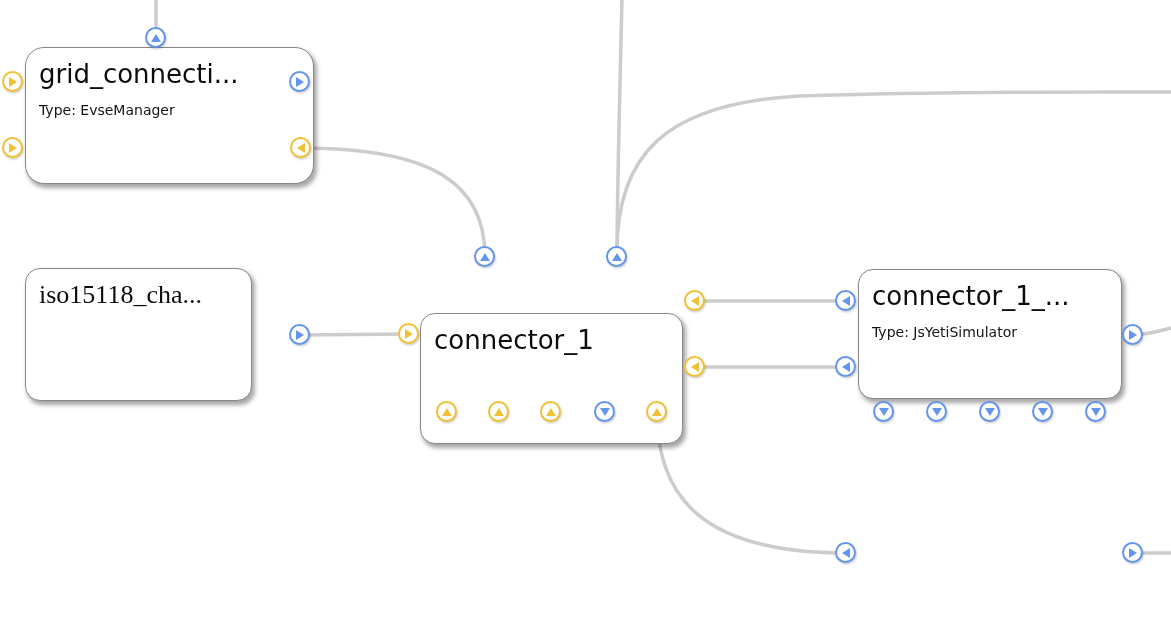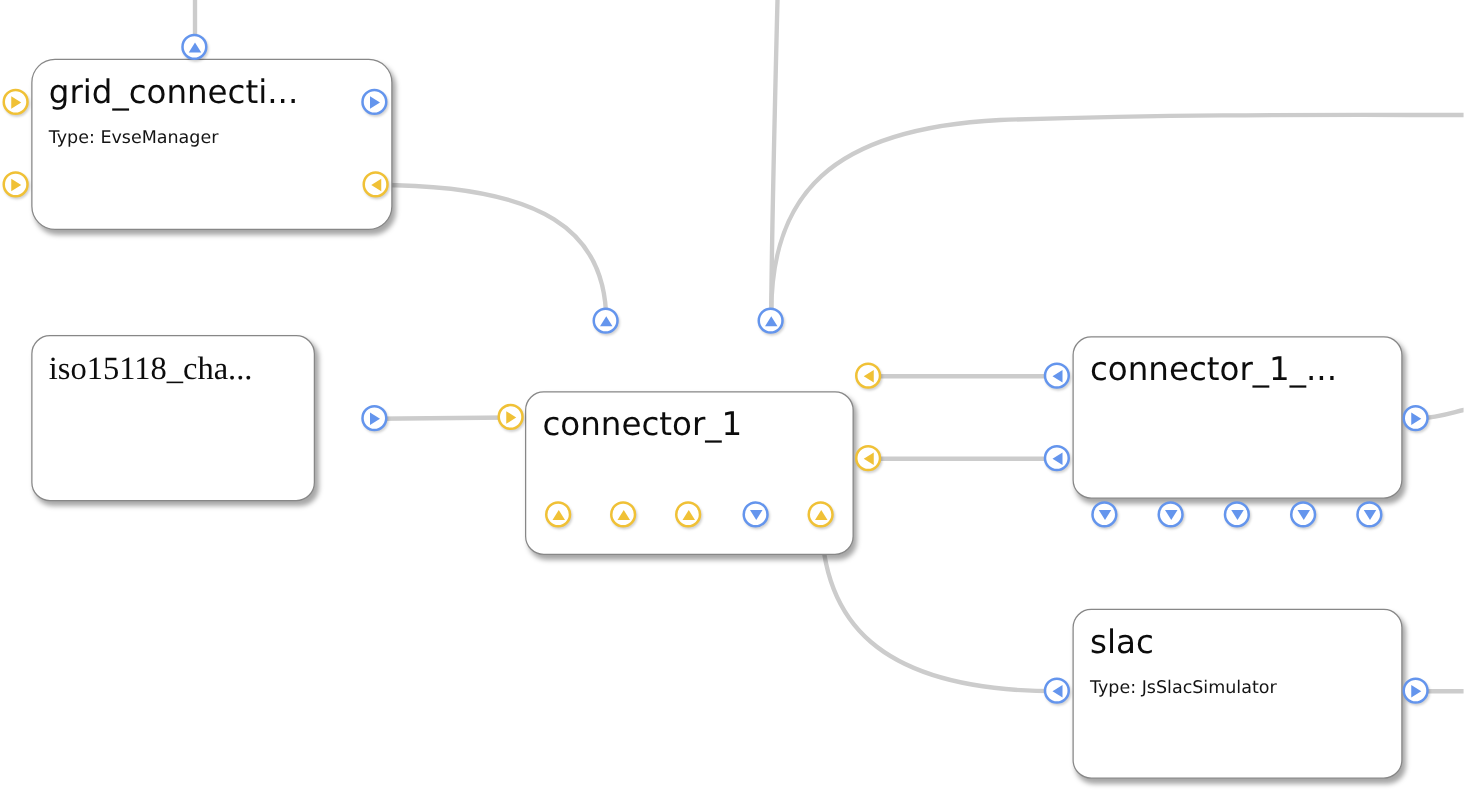--- a/index.html
+++ b/index.html
@@ -143,20 +143,21 @@
         <span class="tri tri-up" style="border-bottom-color: rgb(240, 193, 54);"></span>
       </div>
       <div class="port" style="left: 594px; top: 401px; border-color: rgb(100, 149, 237); background: rgb(255, 255, 255);">
         <span class="tri tri-down" style="border-top-color: rgb(100, 149, 237);"></span>
       </div>
       <div class="port" style="left: 646px; top: 401px; border-color: rgb(240, 193, 54); background: rgb(255, 255, 255);">
         <span class="tri tri-up" style="border-bottom-color: rgb(240, 193, 54);"></span>
       </div>
       <div class="node" style="left: 858px; top: 269px; width: 264px; height: 130px;">
         <div class="node-title">connector_1_...</div>
+        <div class="node-type">Type: JsYetiSimulator</div>
       </div>
       <div class="port" style="left: 835px; top: 290px; border-color: rgb(100, 149, 237); background: rgb(255, 255, 255);">
         <span class="tri tri-left" style="border-right-color: rgb(100, 149, 237);"></span>
       </div>
       <div class="port" style="left: 835px; top: 356px; border-color: rgb(100, 149, 237); background: rgb(255, 255, 255);">
         <span class="tri tri-left" style="border-right-color: rgb(100, 149, 237);"></span>
       </div>
       <div class="port" style="left: 1122px; top: 324px; border-color: rgb(100, 149, 237); background: rgb(255, 255, 255);">
         <span class="tri tri-right" style="border-left-color: rgb(100, 149, 237);"></span>
       </div>
@@ -168,24 +169,20 @@
       </div>
       <div class="port" style="left: 979px; top: 401px; border-color: rgb(100, 149, 237); background: rgb(255, 255, 255);">
         <span class="tri tri-down" style="border-top-color: rgb(100, 149, 237);"></span>
       </div>
       <div class="port" style="left: 1032px; top: 401px; border-color: rgb(100, 149, 237); background: rgb(255, 255, 255);">
         <span class="tri tri-down" style="border-top-color: rgb(100, 149, 237);"></span>
       </div>
       <div class="port" style="left: 1085px; top: 401px; border-color: rgb(100, 149, 237); background: rgb(255, 255, 255);">
         <span class="tri tri-down" style="border-top-color: rgb(100, 149, 237);"></span>
       </div>
-      <div class="node" style="left: 858px; top: 487px; width: 264px; height: 136px;">
-        <div class="node-title">slac</div>
-        <div class="node-type">Type: JsSlacSimulator</div>
-      </div>
       <div class="port" style="left: 835px; top: 542px; border-color: rgb(100, 149, 237); background: rgb(255, 255, 255);">
         <span class="tri tri-left" style="border-right-color: rgb(100, 149, 237);"></span>
       </div>
       <div class="port" style="left: 1122px; top: 542px; border-color: rgb(100, 149, 237); background: rgb(255, 255, 255);">
         <span class="tri tri-right" style="border-left-color: rgb(100, 149, 237);"></span>
       </div>
     </div>
 </div>
 
 </body></html>

